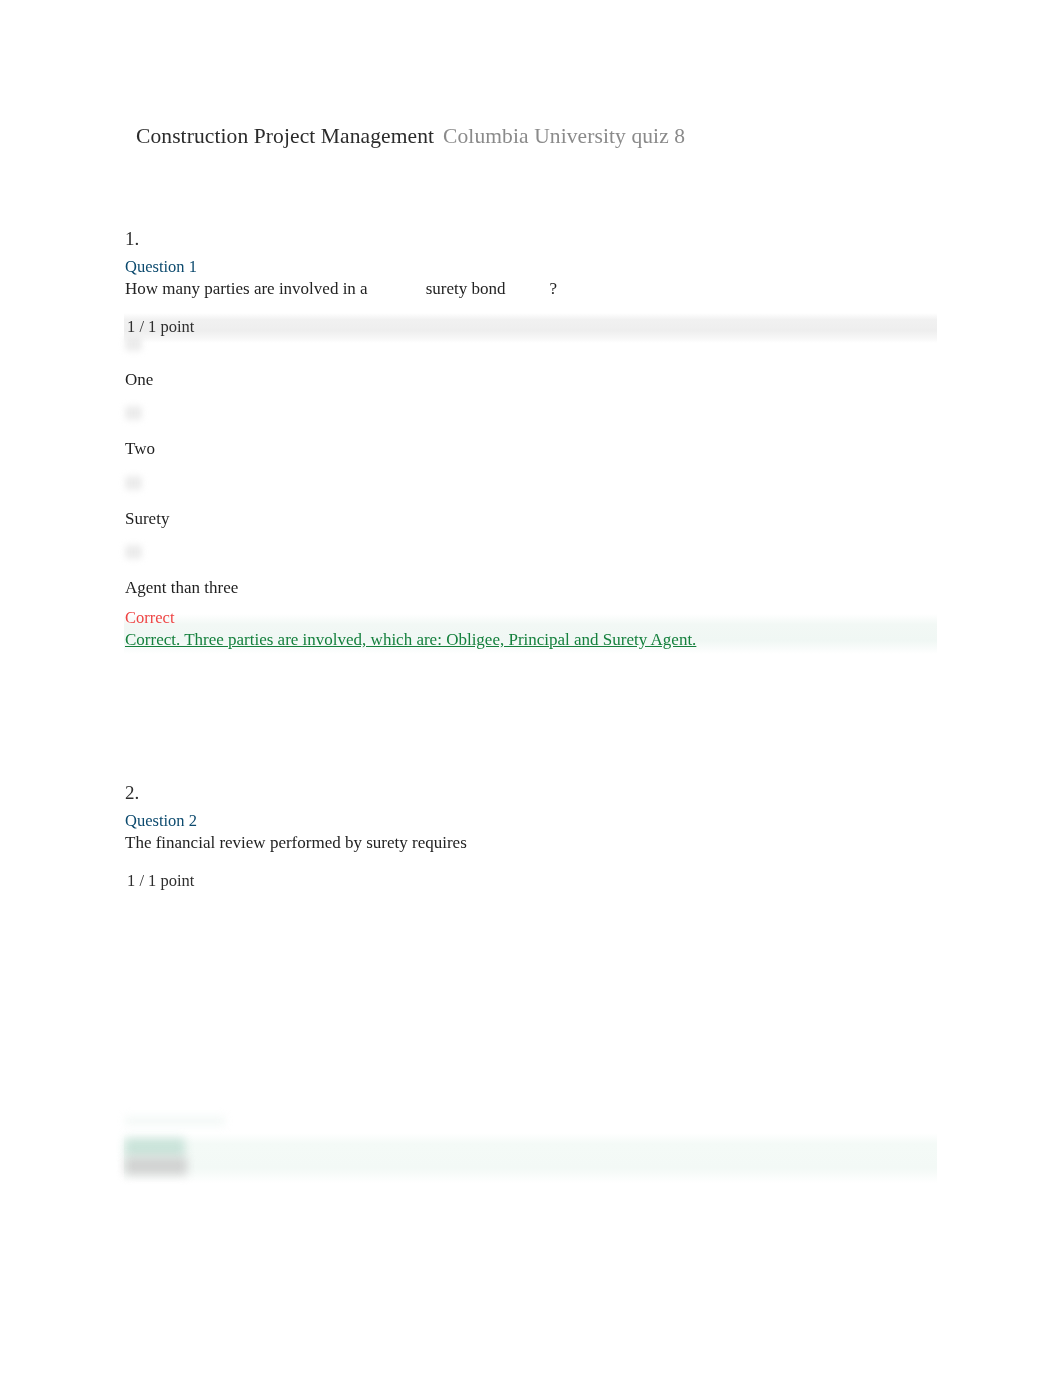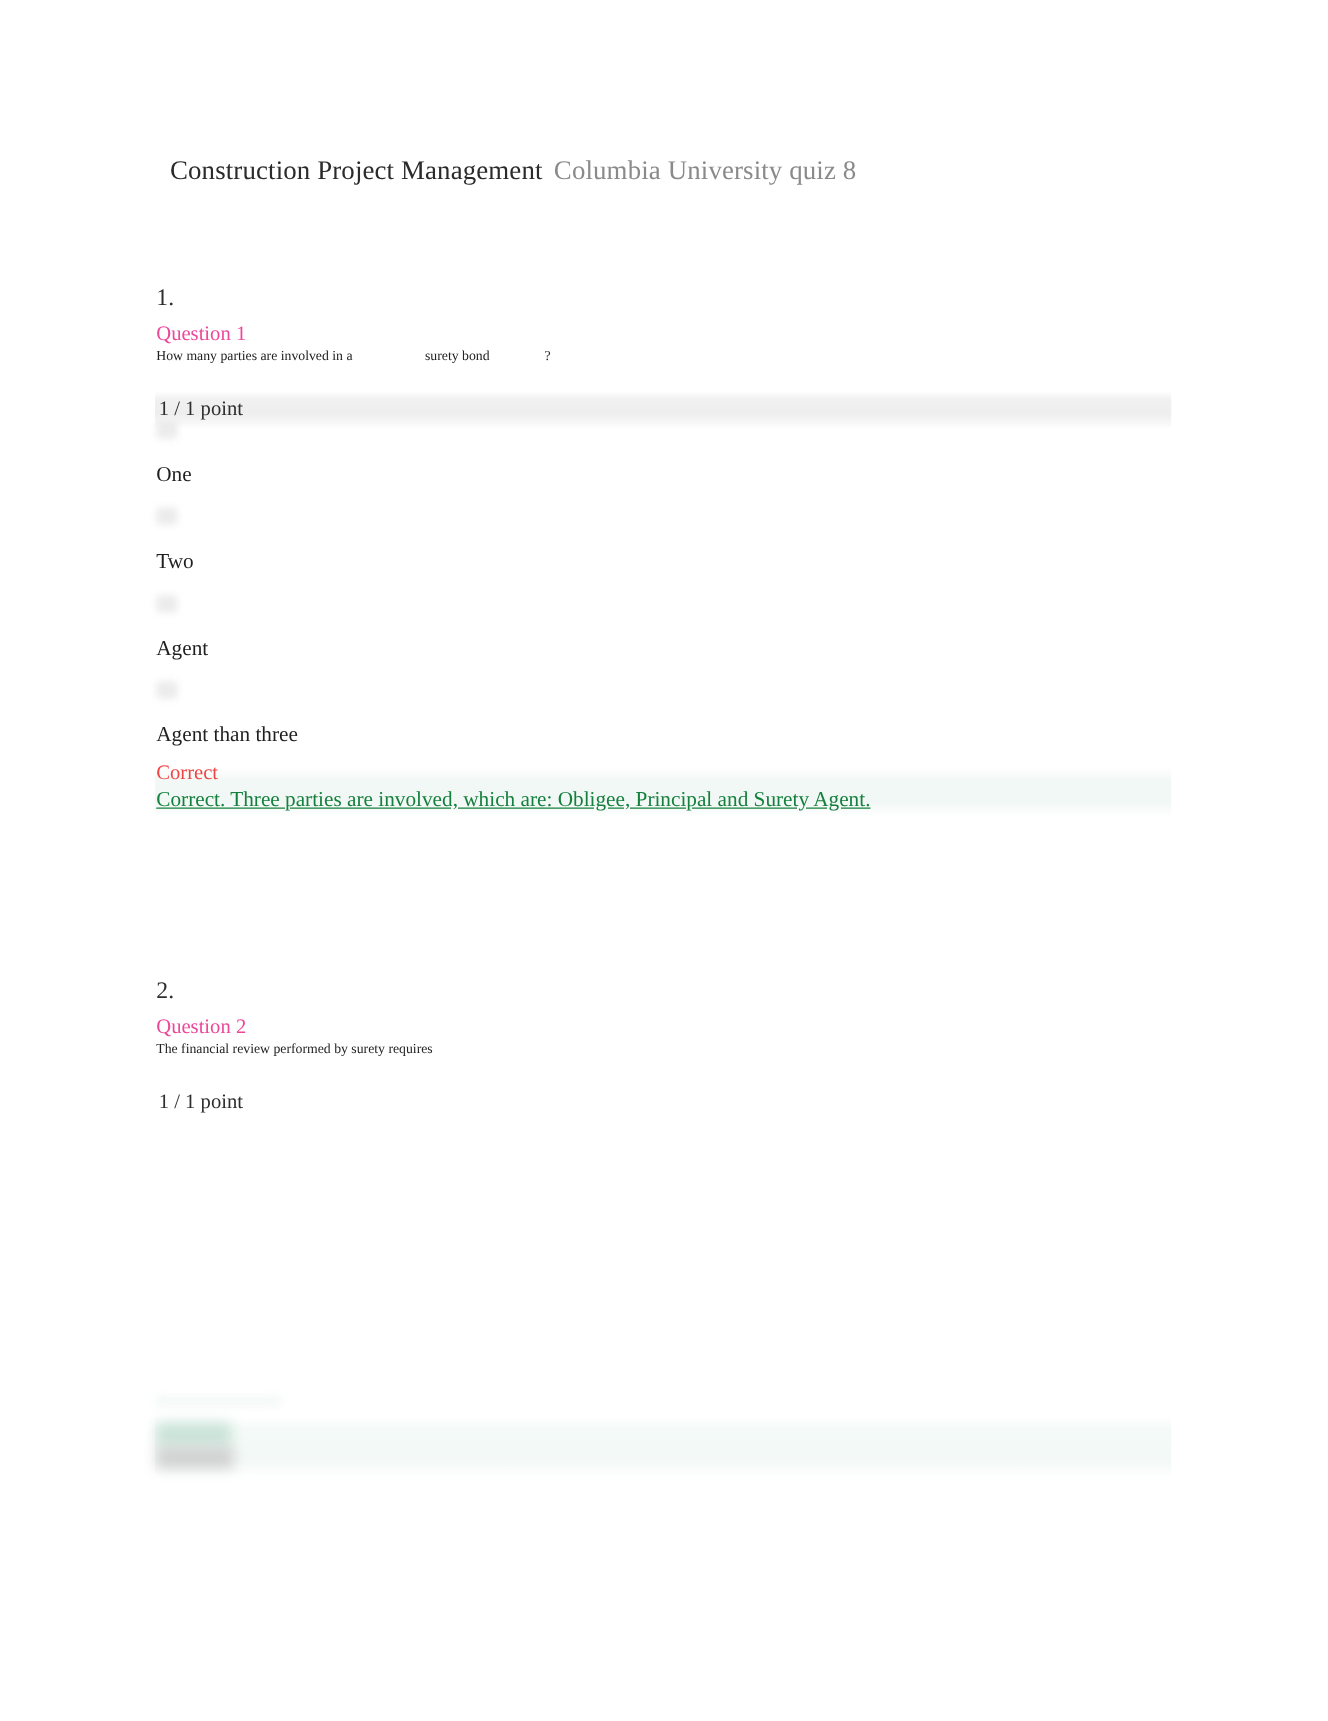--- a/index.html
+++ b/index.html
@@ -48,26 +48,26 @@
     width: 814px;
   }
   .q-index {
     font-size: 19px;
     color: #2f2f2f;
     line-height: 1.15;
     margin: 0 0 6px 1px;
   }
   .q-label {
     font-size: 16.5px;
-    color: #ec4899;
+    color: #0c4a6e;
     line-height: 1.28;
     margin: 0 0 1px 1px;
   }
   .q-text {
-    font-size: 11px;
+    font-size: 17px;
     color: #232323;
     line-height: 1.28;
     margin: 0 0 0 1px;
     white-space: pre;
   }
   .q-term {
     display: inline-block;
     margin: 0 26px 0 58px;
     color: #232323;
   }
@@ -242,21 +242,21 @@
     <span class="option-label">One</span>
   </div>
 
   <div class="option-row" style="top:406px;">
     <span class="option-marker"></span>
     <span class="option-label">Two</span>
   </div>
 
   <div class="option-row" style="top:476px;">
     <span class="option-marker"></span>
-    <span class="option-label">Agent</span>
+    <span class="option-label">Surety</span>
   </div>
 
   <div class="option-row" style="top:545px;">
     <span class="option-marker"></span>
     <span class="option-label">Agent than three</span>
   </div>
 
   <div class="feedback-block" style="top:608px;">
     <div class="feedback-bg"></div>
     <div class="feedback-status">Correct</div>

